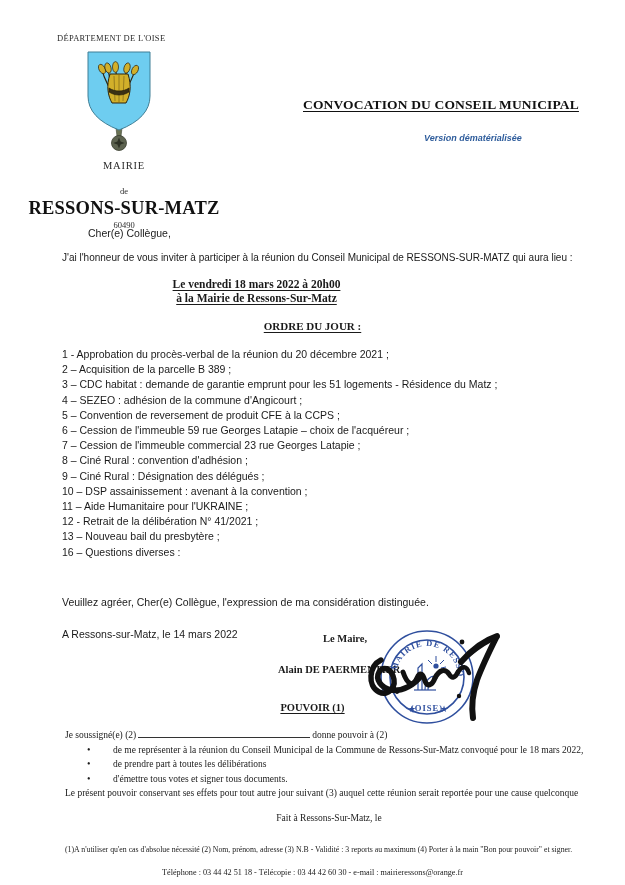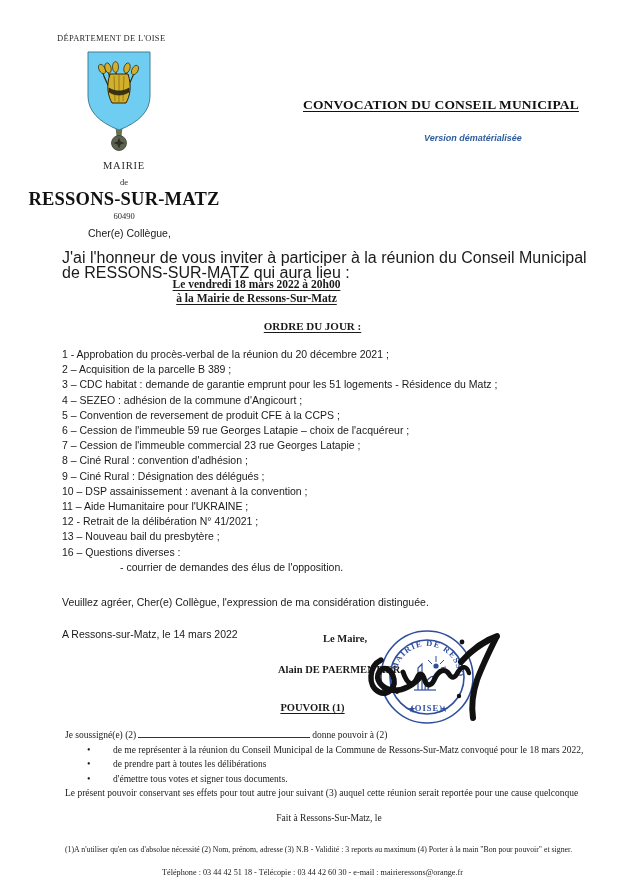--- a/index.html
+++ b/index.html
@@ -51,21 +51,21 @@
     text-align: center;
     font-family: "Liberation Serif", serif;
   }
   .mairie-word {
     font-size: 10.5px;
     letter-spacing: 0.8px;
     color: #2b2b2b;
   }
   .mairie-de {
     font-size: 8.5px;
-    margin-top: 6px;
+    margin-top: 15px;
     color: #2b2b2b;
   }
   .commune-name {
     font-size: 18.5px;
     font-weight: bold;
     letter-spacing: 0.2px;
     margin-top: 2px;
     color: #111;
   }
   .postal-code {
@@ -110,21 +110,21 @@
     position: absolute;
     left: 88px;
     top: 227px;
     font-size: 10.5px;
   }
   .invite-para {
     position: absolute;
     left: 62px;
     top: 251px;
     width: 545px;
-    font-size: 16px;
+    font-size: 10px;
     line-height: 14.5px;
   }
   .meeting-when {
     position: absolute;
     left: 0;
     top: 277px;
     width: 513px;
     text-align: center;
     font-family: "Liberation Serif", serif;
     font-size: 11.5px;
@@ -374,21 +374,20 @@
     <div class="agenda-item">5 – Convention de reversement de produit CFE à la CCPS ;</div>
     <div class="agenda-item">6 – Cession de l'immeuble 59 rue Georges Latapie – choix de l'acquéreur ;</div>
     <div class="agenda-item">7 – Cession de l'immeuble commercial 23 rue Georges Latapie ;</div>
     <div class="agenda-item">8 – Ciné Rural : convention d'adhésion ;</div>
     <div class="agenda-item">9 – Ciné Rural : Désignation des délégués ;</div>
     <div class="agenda-item">10 – DSP assainissement : avenant à la convention ;</div>
     <div class="agenda-item">11 – Aide Humanitaire pour l'UKRAINE ;</div>
     <div class="agenda-item">12 - Retrait de la délibération N° 41/2021 ;</div>
     <div class="agenda-item">13 – Nouveau bail du presbytère ;</div>
     <div class="agenda-item">16 – Questions diverses :</div>
-    <div class="agenda-sub">- courrier de demandes des élus de l'opposition.</div>
   </div>
 
   <div class="closing-para">Veuillez agréer, Cher(e) Collègue, l'expression de ma considération distinguée.</div>
 
   <div class="place-date">A Ressons-sur-Matz, le 14 mars 2022</div>
 
   <div class="sig-zone">
     <div class="le-maire">Le Maire,</div>
     <div class="maire-name">Alain DE PAERMENTIER</div>
 

